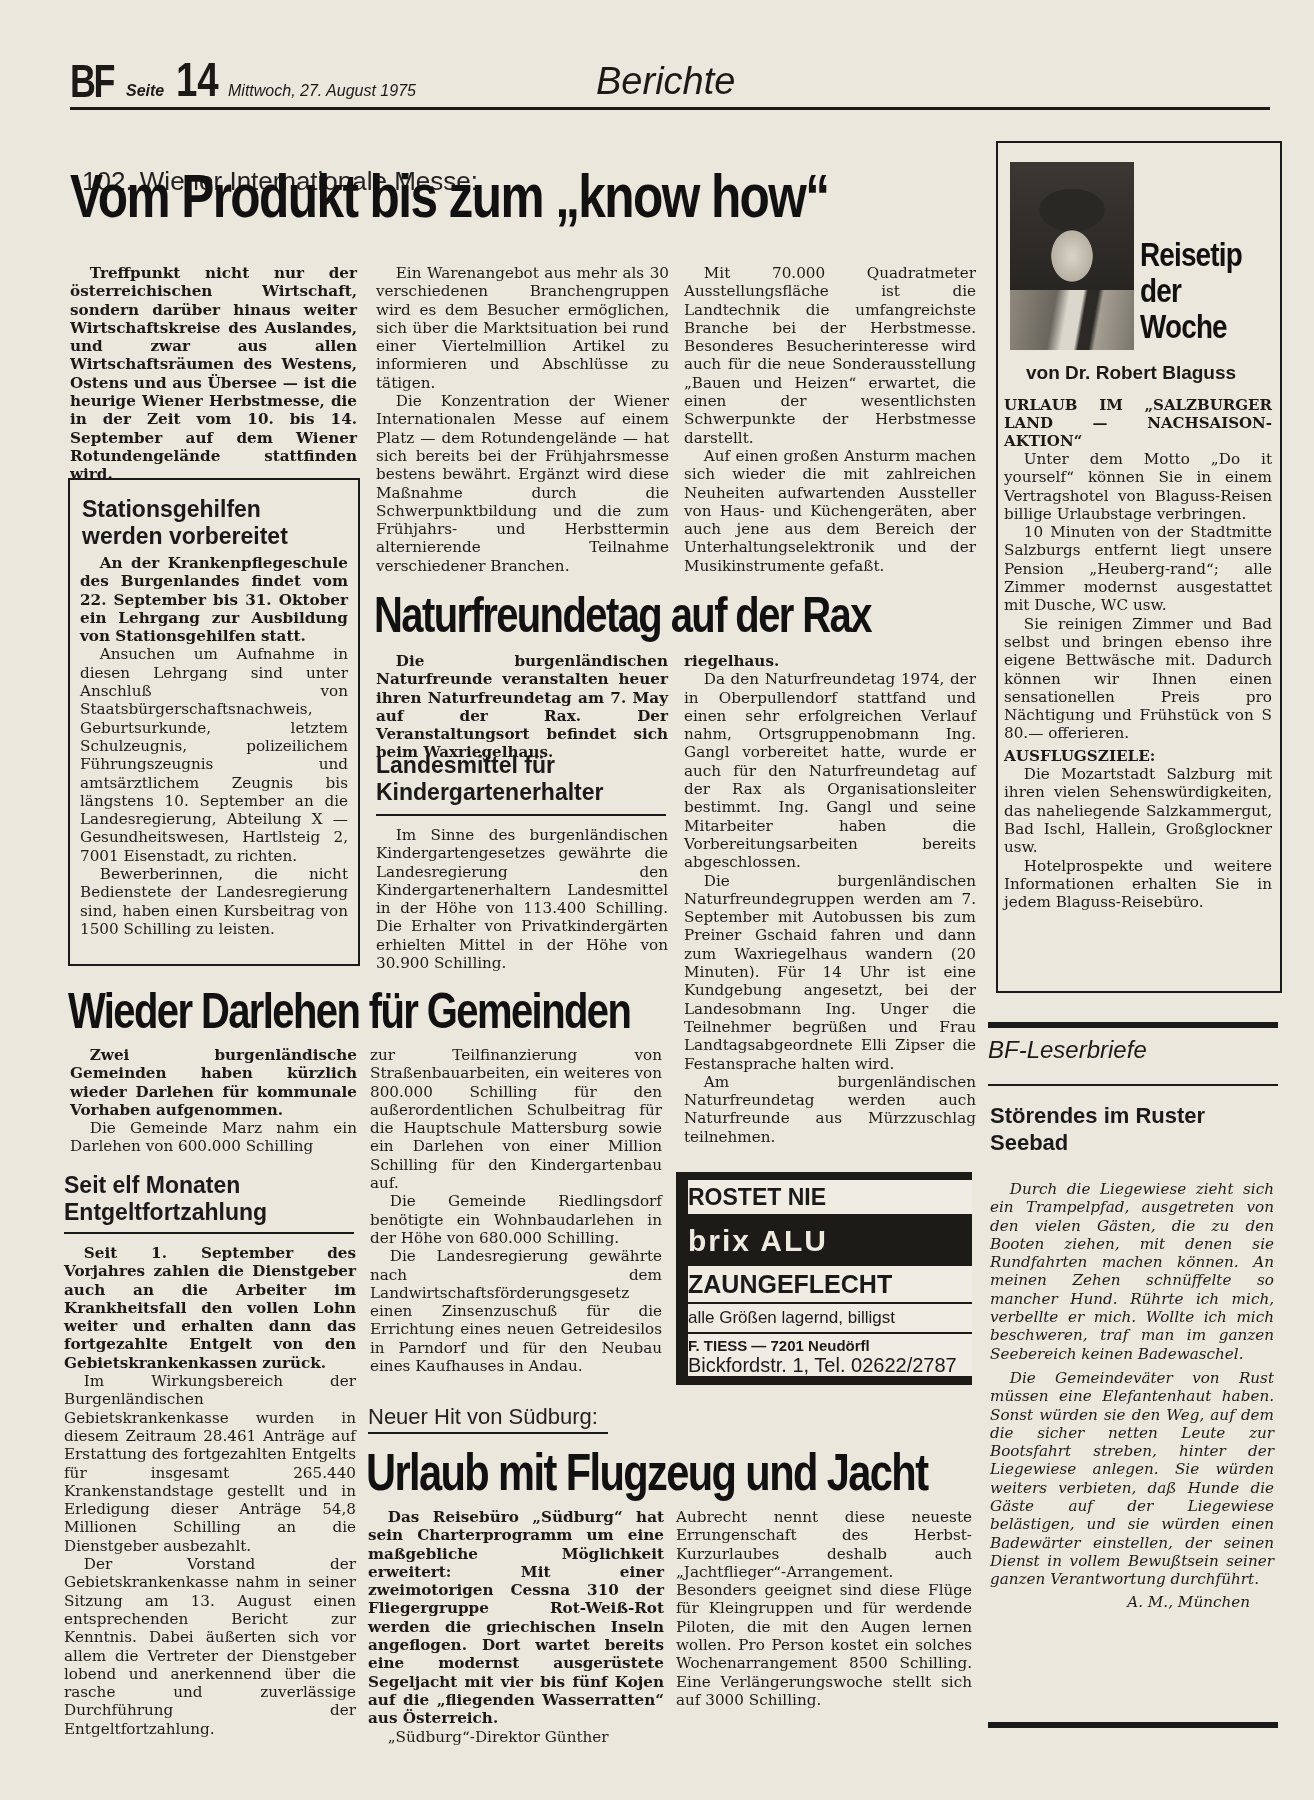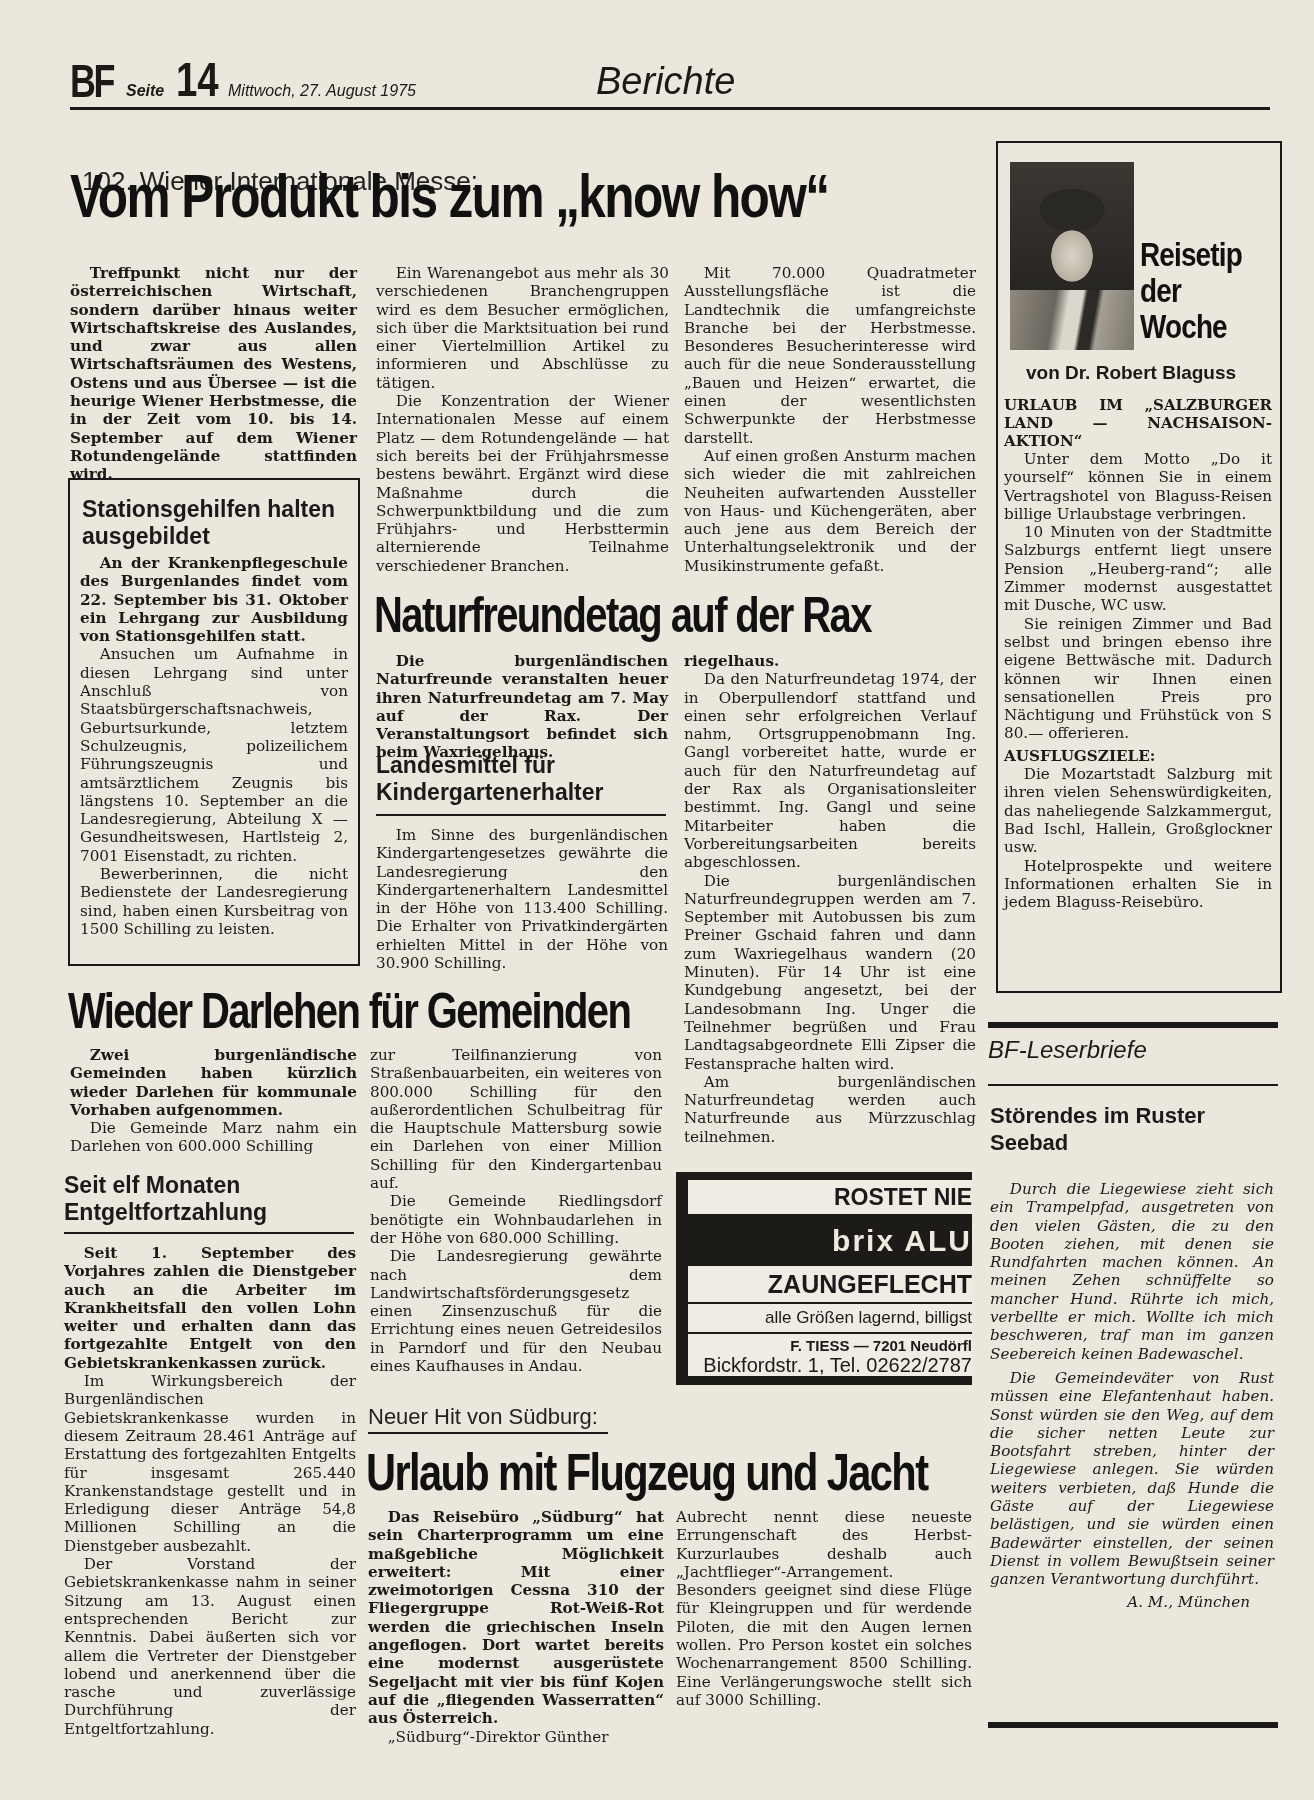--- a/index.html
+++ b/index.html
@@ -26,21 +26,21 @@
   
   #photo { left:1010px; top:162px; width:124px; height:188px;
            background:
             radial-gradient(ellipse 34px 42px at 62px 94px, #d9d4c8 0%, #b7b0a2 60%, transparent 62%),
             radial-gradient(ellipse 46px 30px at 62px 48px, #2a2824 0%, #2a2824 70%, transparent 72%),
             linear-gradient(180deg, #3b3834 0%, #1e1c19 100%); }
   #photo::after { content:""; position:absolute; left:0; bottom:0; width:124px; height:60px;
            background: linear-gradient(100deg, #8f897e 0%, #6a655d 35%, #dcd7cc 45%, #dcd7cc 55%, #2c2a27 58%, #2c2a27 66%, #a49e93 70%, #7b766d 100%); }
   
   #ad { left:676px; top:1172px; width:296px; height:213px; background:#1d1b18; }
-  #ad .panel { position:absolute; left:12px; width:284px; background:#f0ece3; text-align:right; font-family:"Liberation Sans", sans-serif; color:#1a1a1a; }
+  #ad .panel { position:absolute; left:12px; width:284px; background:#f0ece3; text-align:left; font-family:"Liberation Sans", sans-serif; color:#1a1a1a; }
   .ad-hline { position:absolute; left:12px; width:272px; height:2px; background:#1d1b18; }
 </style>
 </head>
 <body>
 
 <div id="masthead" class="abs">
   <div id="logo" class="abs">BF</div>
   <div id="seite-label" class="abs">Seite</div>
   <div id="page-num" class="abs">14</div>
   <div id="date" class="abs">Mittwoch, 27. August 1975</div>
@@ -75,21 +75,21 @@
   <div class="lead" style="font-size:15px;line-height:18px;">URLAUB IM „SALZBURGER LAND — NACHSAISON-AKTION“</div>
   <p>Unter dem Motto „Do it yourself“ können Sie in einem Vertragshotel von Blaguss-Reisen billige Urlaubstage verbringen.</p>
   <p>10 Minuten von der Stadtmitte Salzburgs entfernt liegt unsere Pension „Heuberg-rand“; alle Zimmer modernst ausgestattet mit Dusche, WC usw.</p>
   <p>Sie reinigen Zimmer und Bad selbst und bringen ebenso ihre eigene Bettwäsche mit. Dadurch können wir Ihnen einen sensationellen Preis pro Nächtigung und Frühstück von S 80.— offerieren.</p>
   <div class="lead" style="margin-top:4px;">AUSFLUGSZIELE:</div>
   <p>Die Mozartstadt Salzburg mit ihren vielen Sehenswürdigkeiten, das naheliegende Salzkammergut, Bad Ischl, Hallein, Großglockner usw.</p>
   <p>Hotelprospekte und weitere Informationen erhalten Sie in jedem Blaguss-Reisebüro.</p>
 </div>
 
 <div class="abs" style="left:68px;top:478px;width:288px;height:484px;border:2px solid #1a1a1a;"></div>
-<div class="abs subhead" style="left:82px;top:496px;width:260px;">Stationsgehilfen halten ausgebildet</div>
+<div class="abs subhead" style="left:82px;top:496px;width:260px;">Stationsgehilfen werden vorbereitet</div>
 <div class="abs body-text" style="left:80px;top:554px;width:268px;">
   <p class="lead">An der Krankenpflegeschule des Burgenlandes findet vom 22. September bis 31. Oktober ein Lehrgang zur Ausbildung von Stationsgehilfen statt.</p>
   <p>Ansuchen um Aufnahme in diesen Lehrgang sind unter Anschluß von Staatsbürgerschaftsnachweis, Geburtsurkunde, letztem Schulzeugnis, polizeilichem Führungszeugnis und amtsärztlichem Zeugnis bis längstens 10. September an die Landesregierung, Abteilung X — Gesundheitswesen, Hartlsteig 2, 7001 Eisenstadt, zu richten.</p>
   <p>Bewerberinnen, die nicht Bedienstete der Landesregierung sind, haben einen Kursbeitrag von 1500 Schilling zu leisten.</p>
 </div>
 
 <div class="abs headline" style="left:374px;top:586px;font-size:50px;transform:scaleX(.80);">Naturfreundetag auf der Rax</div>
 <div class="abs body-text lead" style="left:376px;top:652px;width:292px;">
   <p>Die burgenländischen Naturfreunde veranstalten heuer ihren Naturfreundetag am 7. May auf der Rax. Der Veranstaltungsort befindet sich beim Waxriegelhaus.</p>
 </div>

